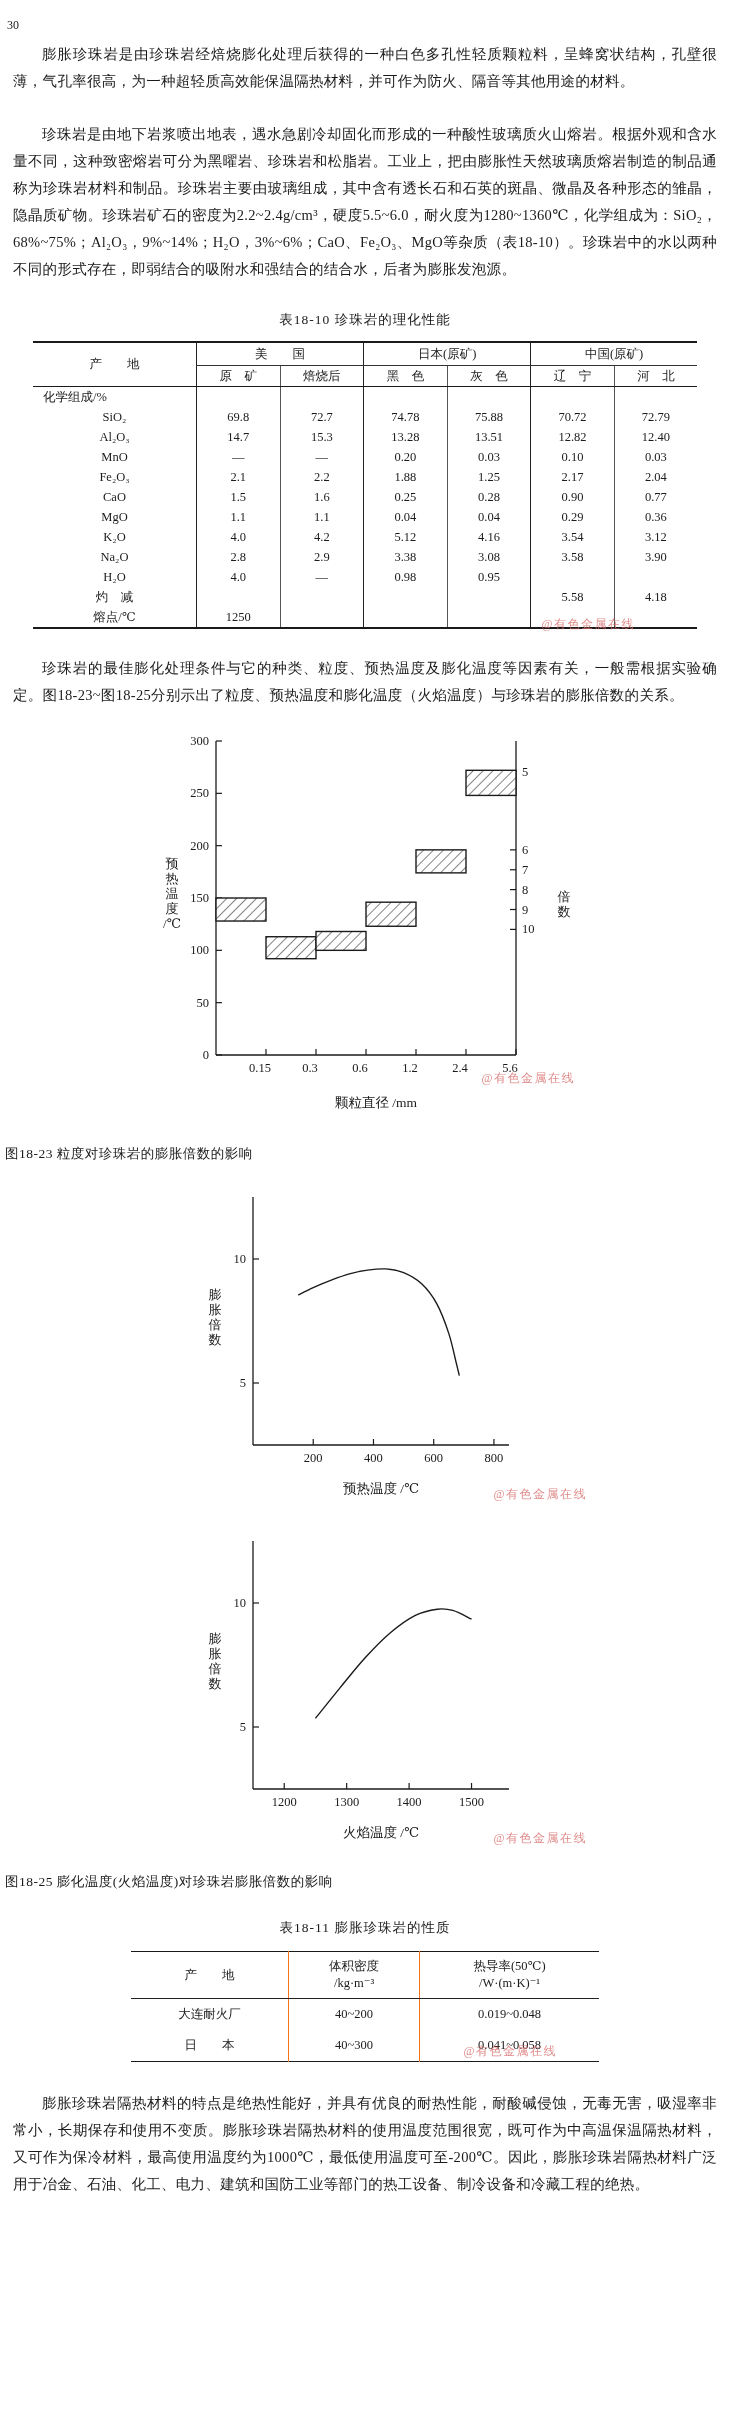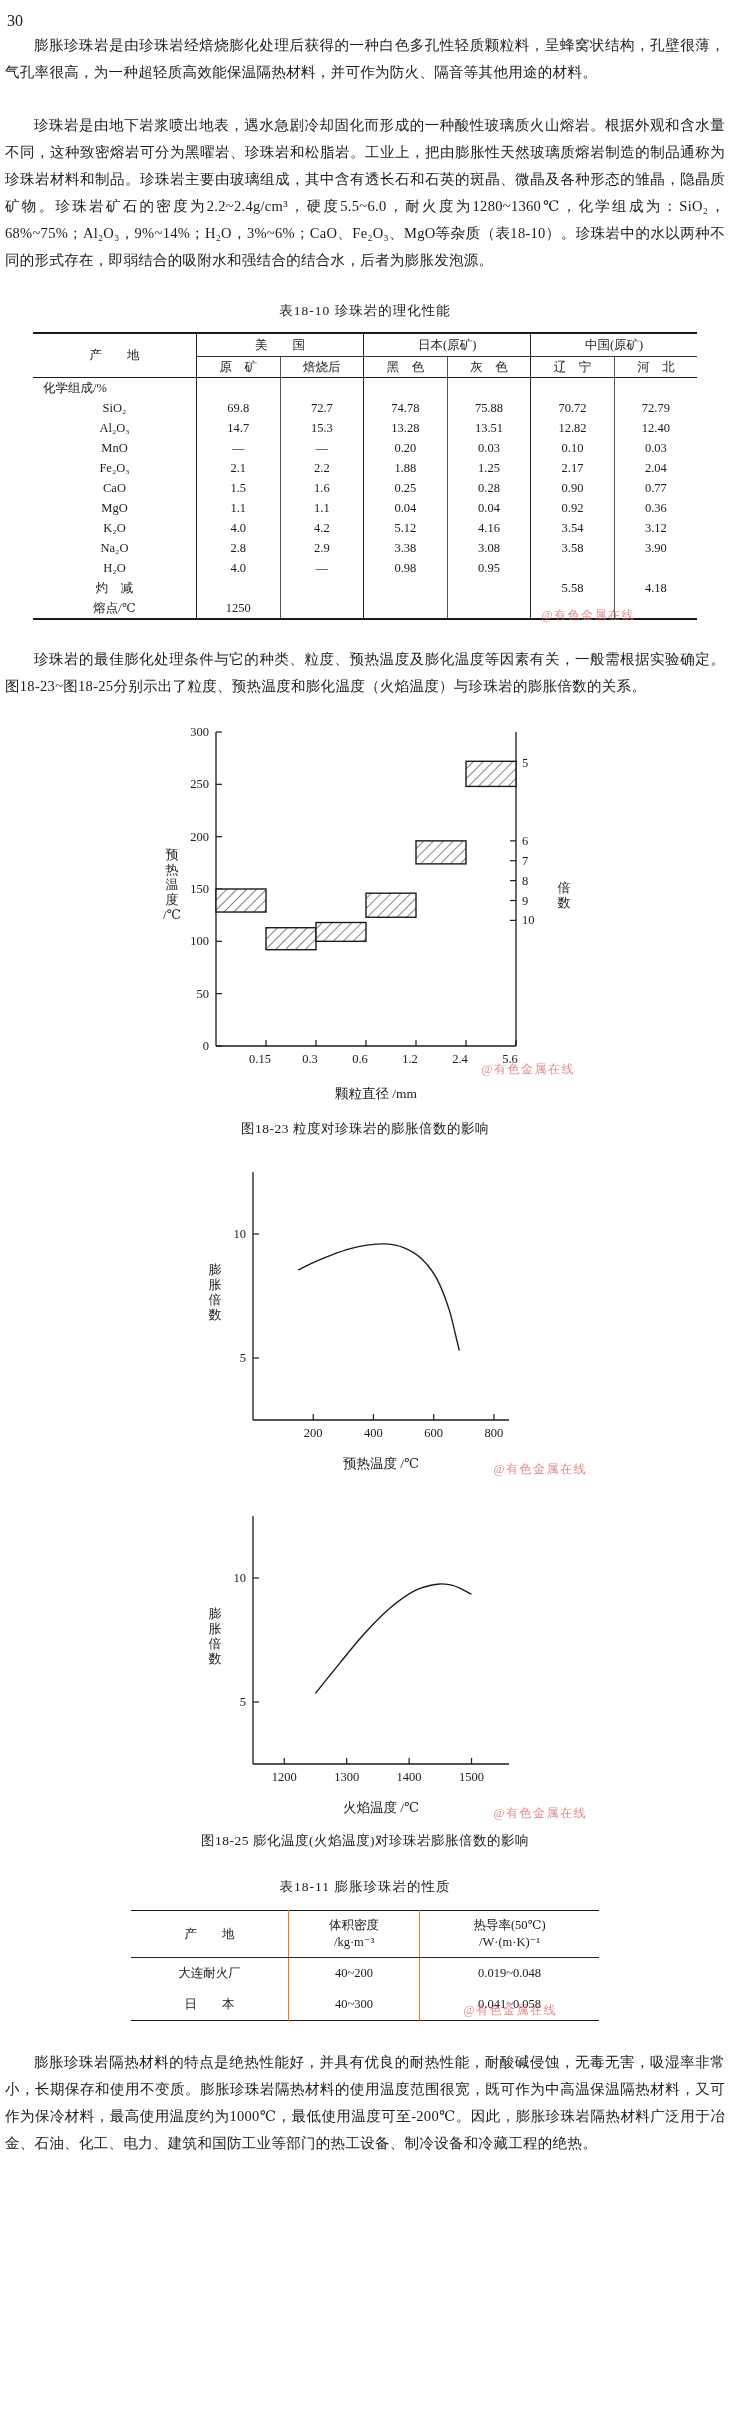--- a/index.html
+++ b/index.html
@@ -1,33 +1,33 @@
 <!DOCTYPE html>
 <html><head>
 <meta charset="utf-8">
 <style>
   html,body{margin:0;padding:0;background:#ffffff;}
   body{width:730px;color:#1b1b1b;font-family:"Liberation Serif","DejaVu Serif",serif;font-size:14.5px;}
   .page{position:relative;width:730px;min-height:2420px;padding:6px 5px 18px;box-sizing:border-box;background:#fff;}
-  .pageno{font-size:16px;margin:6px 0 2px 2px;}
-  .para{margin:0;text-indent:2em;text-align:justify;line-height:27px;letter-spacing:.3px;}
+  .pageno{font-size:12px;margin:12px 0 2px 2px;}
+  .para{margin:8px;text-indent:2em;text-align:justify;line-height:27px;letter-spacing:.3px;}
   .mt{margin-top:26px;}
   .tbl-title{text-align:center;font-size:13.5px;margin-top:28px;letter-spacing:1px;}
   .t1wrap{position:relative;margin:12px auto 0;width:664px;}
   table{border-collapse:collapse;}
   .t1{width:664px;font-size:12.5px;border-top:2px solid #1a1a1a;border-bottom:2px solid #1a1a1a;margin:0 auto;}
   .t1 th,.t1 td{font-weight:normal;text-align:center;padding:1px 3px;height:18px;line-height:17px;}
   .t1 .c0{width:150px;}
   .t1 .vg{border-left:1.4px solid #222;margin-top:40px;}
   .t1 .vs{border-left:1px solid #555;border-radius:8px;}
   .t1 thead th.grp{border-bottom:1px solid #333;height:20px;}
   .t1 thead tr.subrow th,.t1 thead th.corner{border-bottom:1.4px solid #1a1a1a;}
   .t1 td.secl{text-align:left;padding-left:10px;}
   .figure{position:relative;text-align:center;margin-top:18px;}
-  .figcap{text-align:center;font-size:13.5px;margin-top:6px;letter-spacing:.5px;}
+  .figcap{text-align:left;font-size:13.5px;margin-top:22px;letter-spacing:.5px;}
   .wm{position:absolute;color:#d96e6e;opacity:.8;font-size:12px;letter-spacing:1.5px;white-space:nowrap;pointer-events:none;}
   .t2wrap{position:relative;margin:14px auto 0;width:468px;}
   .t2{width:468px;font-size:12.5px;border-top:1.8px solid #1a1a1a;border-bottom:1.8px solid #1a1a1a;margin:0 auto;}
   .t2 th,.t2 td{font-weight:normal;text-align:center;padding:3px 4px;}
   .t2 thead th{border-bottom:1.2px solid #222;height:40px;}
   .t2 .v{border-left:1px solid #f97316;}
   .t2 td{height:25px;}
   .hl{display:block;line-height:17px;}
   svg text{fill:#1b1b1b;}
 </style>
@@ -114,21 +114,21 @@
             <td class="vs">0.28</td>
             <td class="vg">0.90</td>
             <td class="vs">0.77</td>
           </tr>
           <tr>
             <td class="c0">MgO</td>
             <td class="vg">1.1</td>
             <td class="vs">1.1</td>
             <td class="vg">0.04</td>
             <td class="vs">0.04</td>
-            <td class="vg">0.92</td>
+            <td class="vg">0.29</td>
             <td class="vs">0.36</td>
           </tr>
           <tr>
             <td class="c0">K₂O</td>
             <td class="vg">4.0</td>
             <td class="vs">4.2</td>
             <td class="vg">5.12</td>
             <td class="vs">4.16</td>
             <td class="vg">3.54</td>
             <td class="vs">3.12</td>

